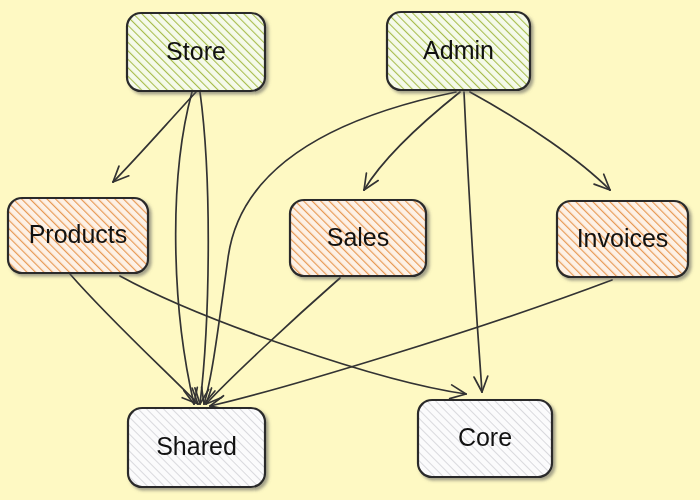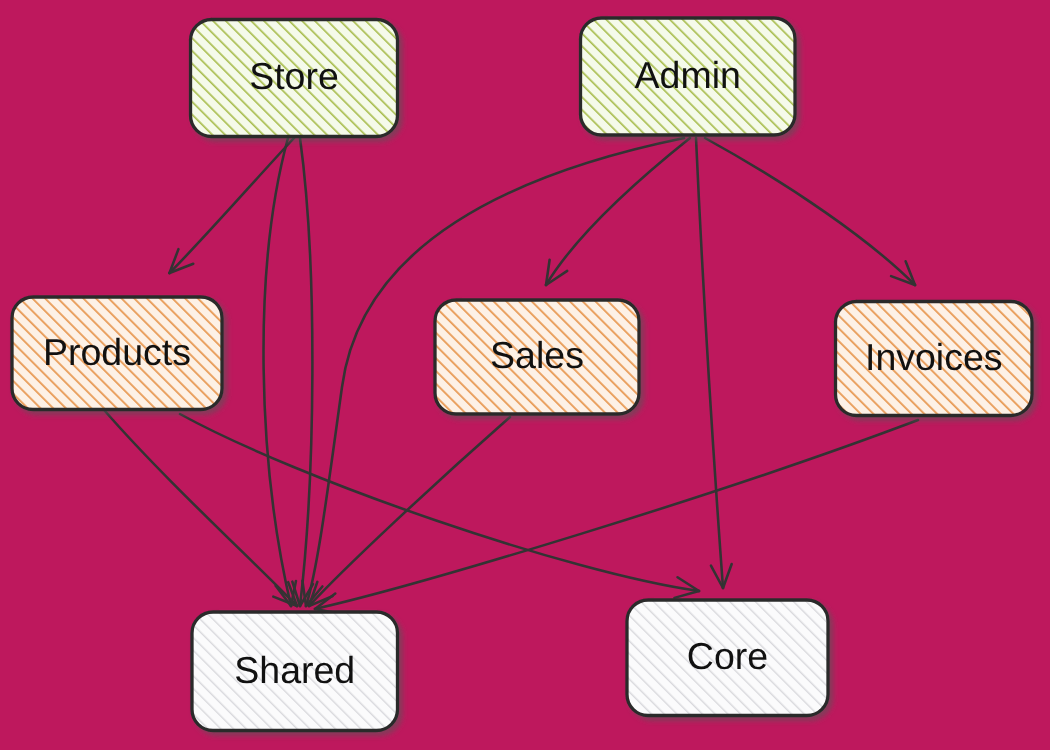--- a/index.html
+++ b/index.html
@@ -1,18 +1,18 @@
 <!DOCTYPE html>
 <html><head>
 <meta charset="utf-8">
 <style>
   html,body{margin:0;padding:0;background:#ffffff;}
   body{width:700px;height:500px;overflow:hidden;
        font-family:"Liberation Sans", sans-serif;}
-  #diagram-root{position:relative;width:700px;height:500px;background:#be185d;}
+  #diagram-root{position:relative;width:700px;height:500px;background:#fef9c3;}
   svg.canvas{position:absolute;left:0;top:0;width:700px;height:500px;}
   .node-label{
     font-family:"Liberation Sans", sans-serif;
     font-size:25px;
     fill:#111111;
     text-anchor:middle;
     dominant-baseline:middle;
     paint-order:stroke;
     pointer-events:none;
     -webkit-user-select:none;user-select:none;

